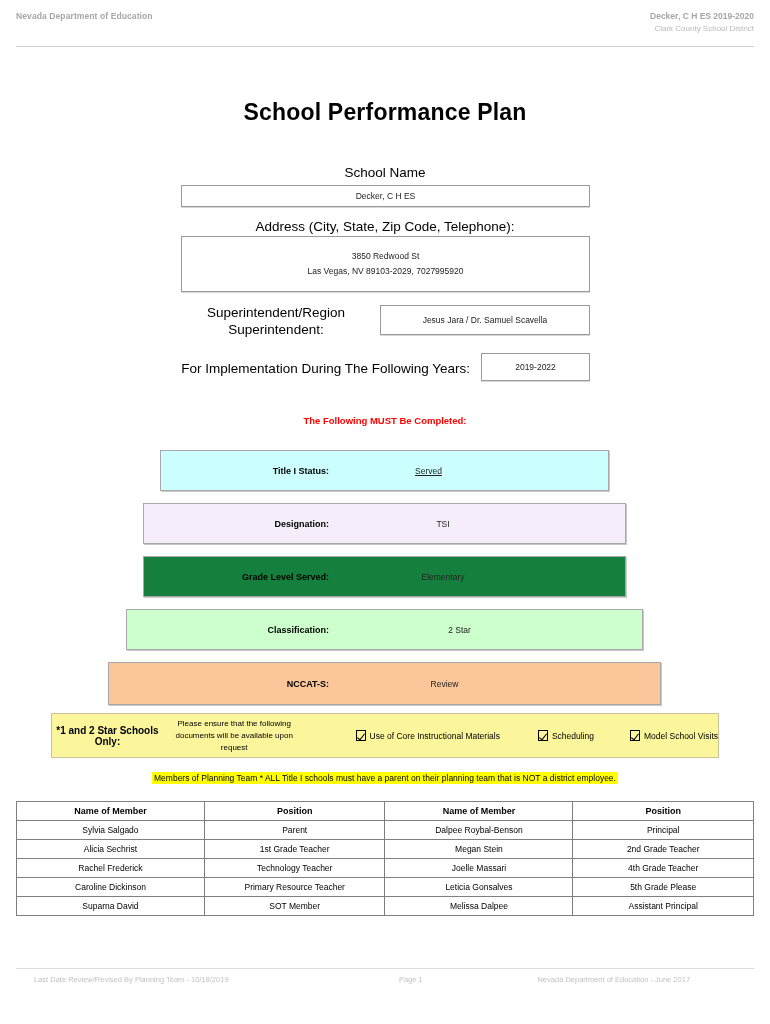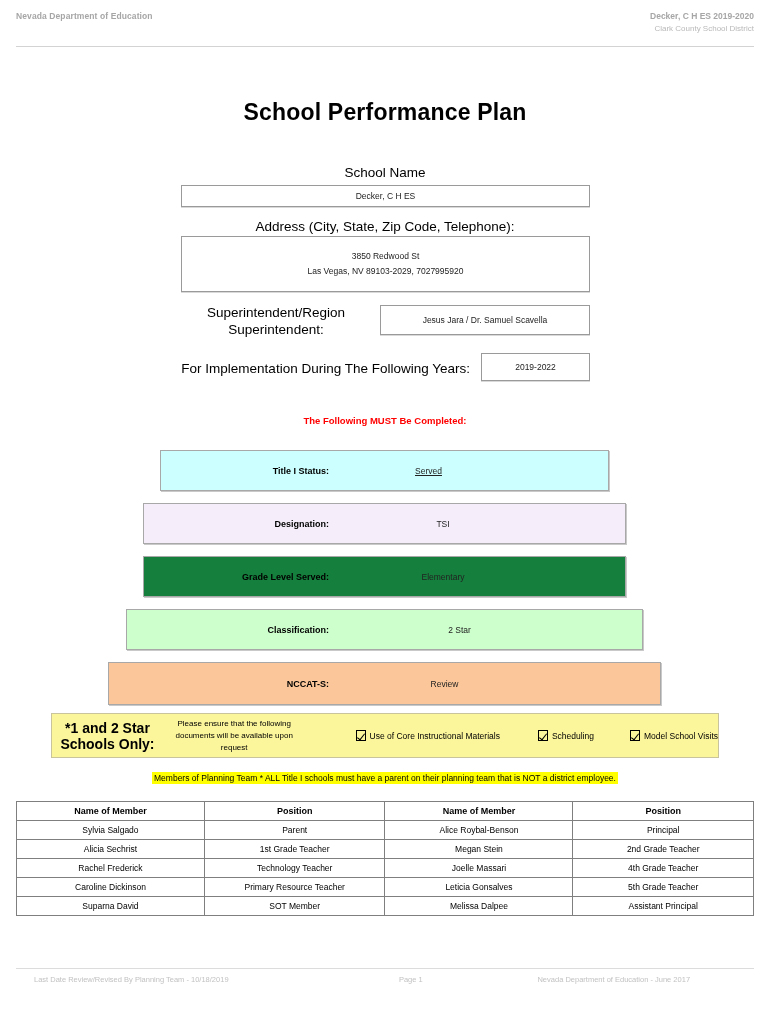--- a/index.html
+++ b/index.html
@@ -125,21 +125,21 @@
   #bar-nccat  .sb-value { padding-right: 104px; }
 
   
   #docs-row {
     position: absolute; top: 713px; left: 51px; width: 668px; height: 45px;
     background: #fbf59b; border: 1px solid #c9c49b;
     display: flex; align-items: center;
   }
   #docs-row .dr-title {
     width: 140px; text-align: center;
-    font-size: 14px; font-weight: bold;
+    font-size: 10px; font-weight: bold;
   }
   #docs-row .dr-note {
     width: 180px; text-align: center;
     font-size: 8px; line-height: 12px;
   }
   .chk-item {
     display: flex; align-items: center; gap: 4px;
     font-size: 8.5px; white-space: nowrap;
   }
   #chk-core { margin-left: 22px; padding-left: 28px; }
@@ -300,40 +300,40 @@
       <th>Name of Member</th>
       <th>Position</th>
       <th>Name of Member</th>
       <th>Position</th>
     </tr>
   </thead>
   <tbody>
     <tr>
       <td>Sylvia Salgado</td>
       <td>Parent</td>
-      <td>Alice Roybal-Benson</td>
+      <td>Dalpee Roybal-Benson</td>
       <td>Principal</td>
     </tr>
     <tr>
       <td>Alicia Sechrist</td>
       <td>1st Grade Teacher</td>
       <td>Megan Stein</td>
       <td>2nd Grade Teacher</td>
     </tr>
     <tr>
       <td>Rachel Frederick</td>
       <td>Technology Teacher</td>
       <td>Joelle Massari</td>
       <td>4th Grade Teacher</td>
     </tr>
     <tr>
       <td>Caroline Dickinson</td>
       <td>Primary Resource Teacher</td>
       <td>Leticia Gonsalves</td>
-      <td>5th Grade Teacher</td>
+      <td>5th Grade Please</td>
     </tr>
     <tr>
       <td>Suparna David</td>
       <td>SOT Member</td>
       <td>Melissa Dalpee</td>
       <td>Assistant Principal</td>
     </tr>
   </tbody>
 </table>
 

